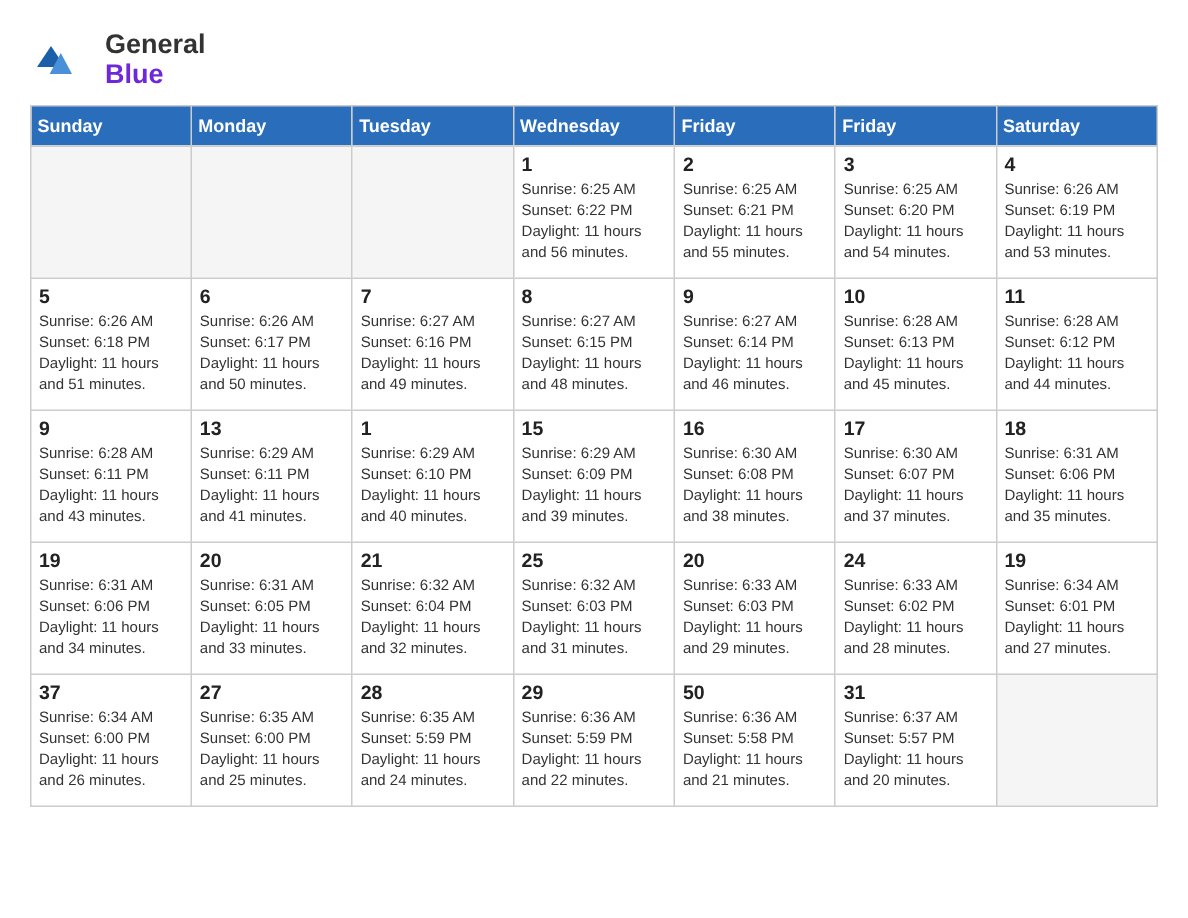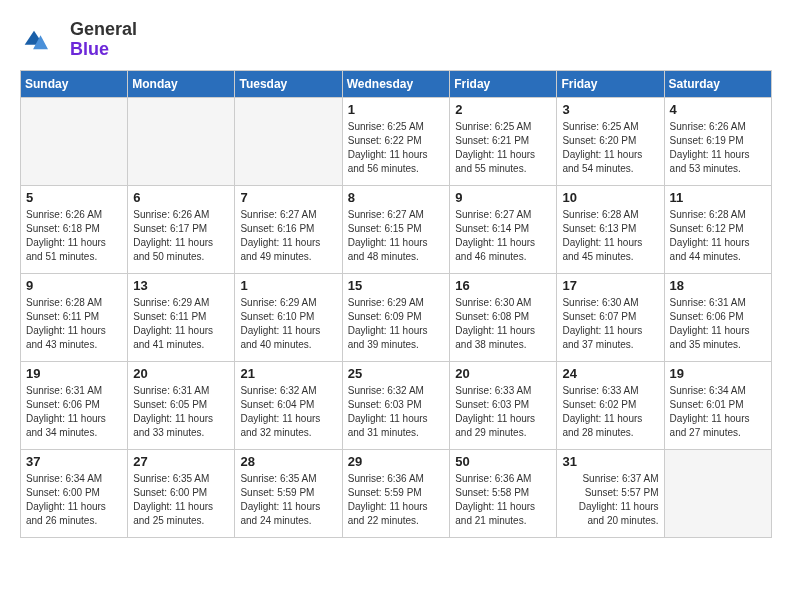--- a/index.html
+++ b/index.html
@@ -298,20 +298,20 @@
 Daylight: 11 hours and 22 minutes.</div>
         </td>
         <td>
           <div class="day-number">50</div>
           <div class="day-info" style="white-space: pre-line;">Sunrise: 6:36 AM
 Sunset: 5:58 PM
 Daylight: 11 hours and 21 minutes.</div>
         </td>
         <td>
           <div class="day-number">31</div>
-          <div class="day-info" style="white-space: pre-line; text-align: right;">Sunrise: 6:37 AM
+          <div class="day-info" style="white-space: pre-line;">Sunrise: 6:37 AM
 Sunset: 5:57 PM
 Daylight: 11 hours and 20 minutes.</div>
         </td>
         <td class="empty"></td>
       </tr>
     </tbody>
 </table>
 
 </body></html>

